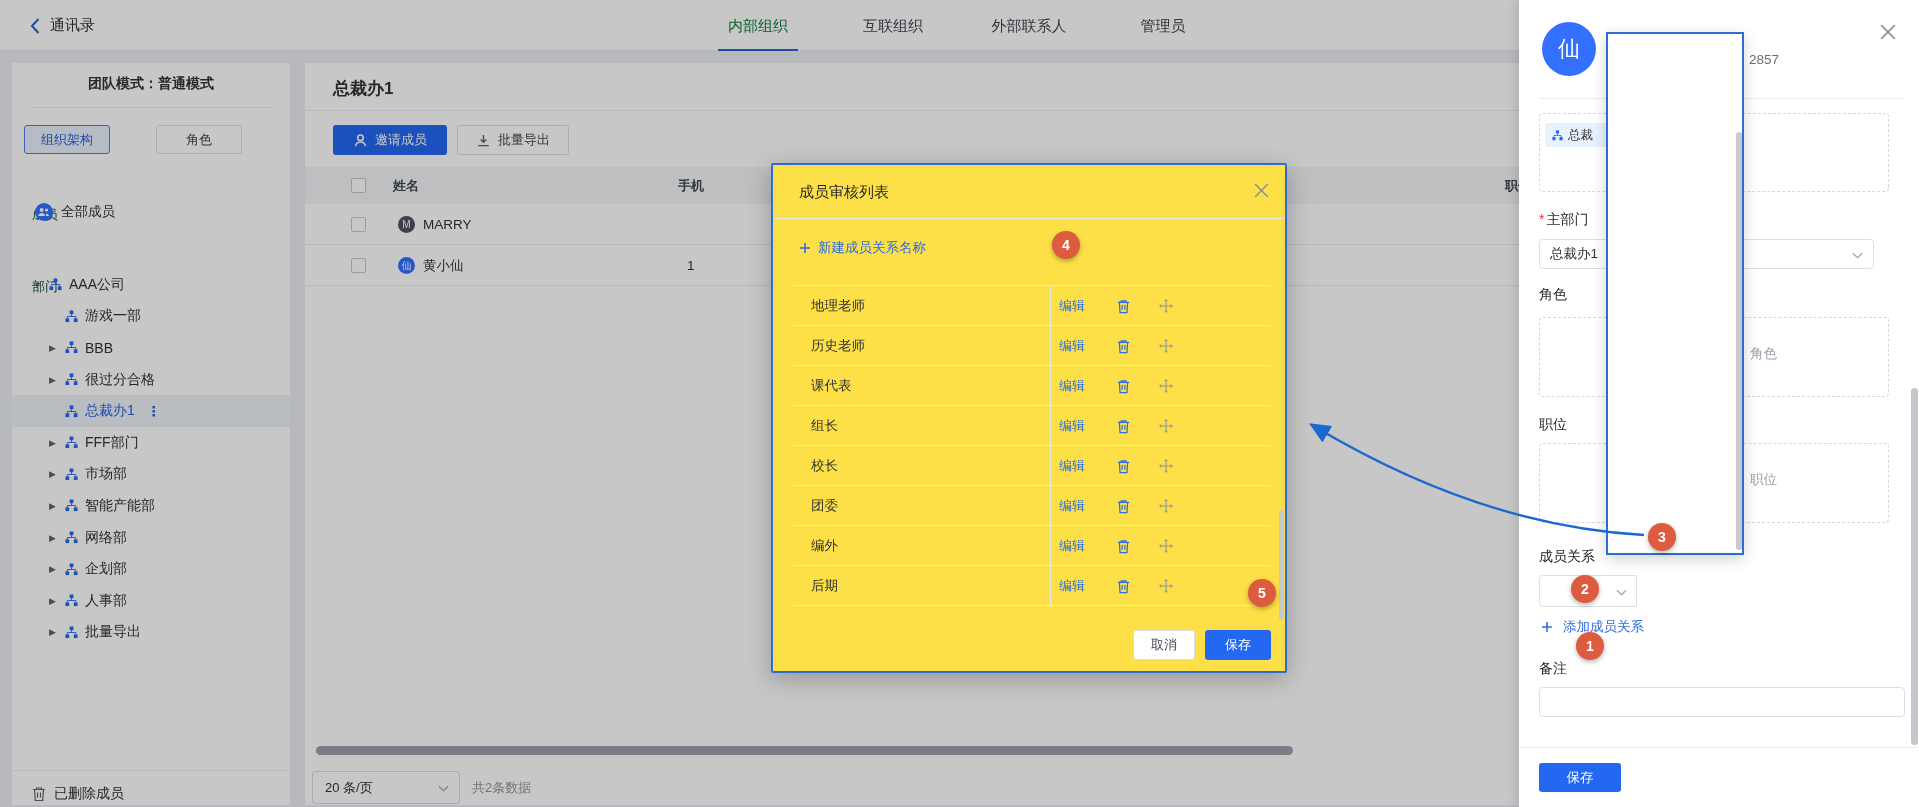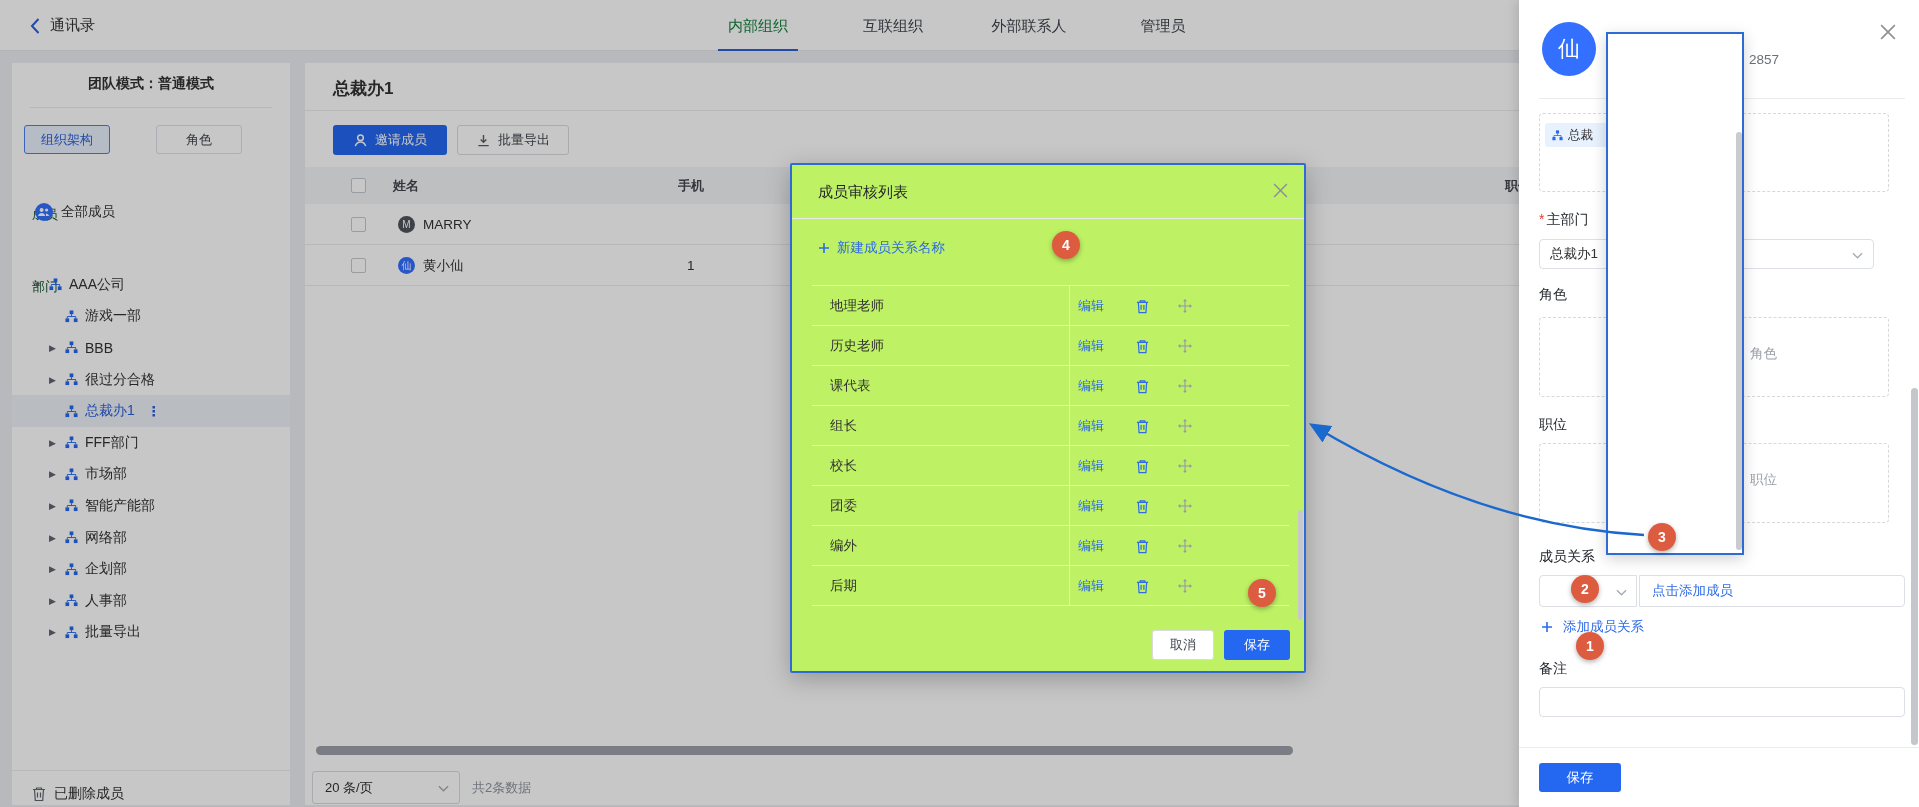--- a/index.html
+++ b/index.html
@@ -54,21 +54,21 @@
   .mrow .nm{position:absolute;left:118px;line-height:41px;}
   .mrow .ph{position:absolute;left:382px;line-height:41px;}
   .hscroll{position:absolute;left:11px;top:683px;width:977px;height:9px;border-radius:5px;background:#9da1a8;cursor:pointer;}
   .pagesize{position:absolute;left:7px;top:708px;width:148px;height:33px;border:1px solid #d9dbdf;border-radius:3px;background:#fff;cursor:pointer;}
   .pagesize .v{position:absolute;left:12px;line-height:31px;font-size:13px;}
   .pagesize svg{position:absolute;right:10px;top:13px;}
   .total{position:absolute;left:167px;top:708px;line-height:33px;font-size:13px;color:#8f959e;}
   
   .dim{position:absolute;inset:0;background:rgba(0,0,0,0.22);z-index:20;}
   
-  .modal{position:absolute;left:790px;top:163px;width:516px;height:510px;background:#bef264;border:2px solid #2e6bd2;border-radius:2px;z-index:30;box-shadow:0 6px 24px rgba(0,0,0,.25);text-align:center;}
+  .modal{position:absolute;left:771px;top:163px;width:516px;height:510px;background:#fde047;border:2px solid #2e6bd2;border-radius:2px;z-index:30;box-shadow:0 6px 24px rgba(0,0,0,.25);text-align:center;}
   .mo-title{position:absolute;left:26px;top:0;height:53px;line-height:53px;font-size:15px;color:#1f2329;}
   .mo-close{position:absolute;right:16px;top:18px;cursor:pointer;}
   .mo-hdiv{position:absolute;left:0;right:0;top:53px;border-top:1px solid #e9eaec;}
   .mo-link{position:absolute;left:26px;top:74px;display:flex;align-items:center;gap:7px;color:#2e6be6;font-size:13.5px;cursor:pointer;}
   .mo-table{position:absolute;left:20px;top:120px;width:477px;border-top:1px solid #e8e9eb;}
   .mo-row{position:relative;height:40px;border-bottom:1px solid #e8e9eb;}
   .mo-row .cdiv{position:absolute;left:257px;top:0;bottom:0;border-left:1px solid #e8e9eb;}
   .mo-row .lab{position:absolute;left:18px;line-height:40px;font-size:13.5px;}
   .mo-row .edit{position:absolute;left:266px;line-height:40px;color:#2e6be6;font-size:13px;cursor:pointer;}
   .mo-row .tr-ic{position:absolute;left:324px;top:13px;color:#2e6be6;cursor:pointer;}
@@ -486,23 +486,20 @@
     <div class="rp-label" style="top:416px;">职位</div>
     <div class="rp-dash rp-posbox">
       <span class="ph-frag">职位</span>
     </div>
     <div class="rp-label" style="top:548px;">成员关系</div>
     <div class="rel-select">
       <svg width="11" height="7" viewBox="0 0 12 7" fill="none" stroke="#a7abb2" stroke-width="1.5">
           <path d="M1 1l5 5 5-5"></path>
         </svg>
     </div>
-    <div class="rel-input">
-      <span class="v">点击添加成员</span>
-    </div>
     <div class="rp-addlink">
       <svg width="12" height="12" viewBox="0 0 12 12" stroke="#2e6be6" stroke-width="1.6">
           <path d="M6 1v10M1 6h10"></path>
         </svg>
       <span>添加成员关系</span>
     </div>
     <div class="rp-label" style="top:660px;">备注</div>
     <div class="rp-remark"></div>
     <div class="rp-div2"></div>
     <div class="btn rp-save">保存</div>

